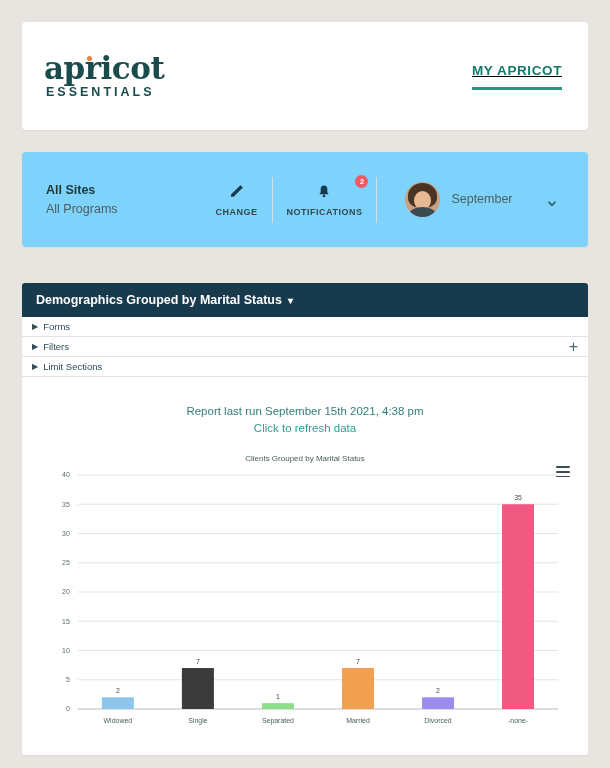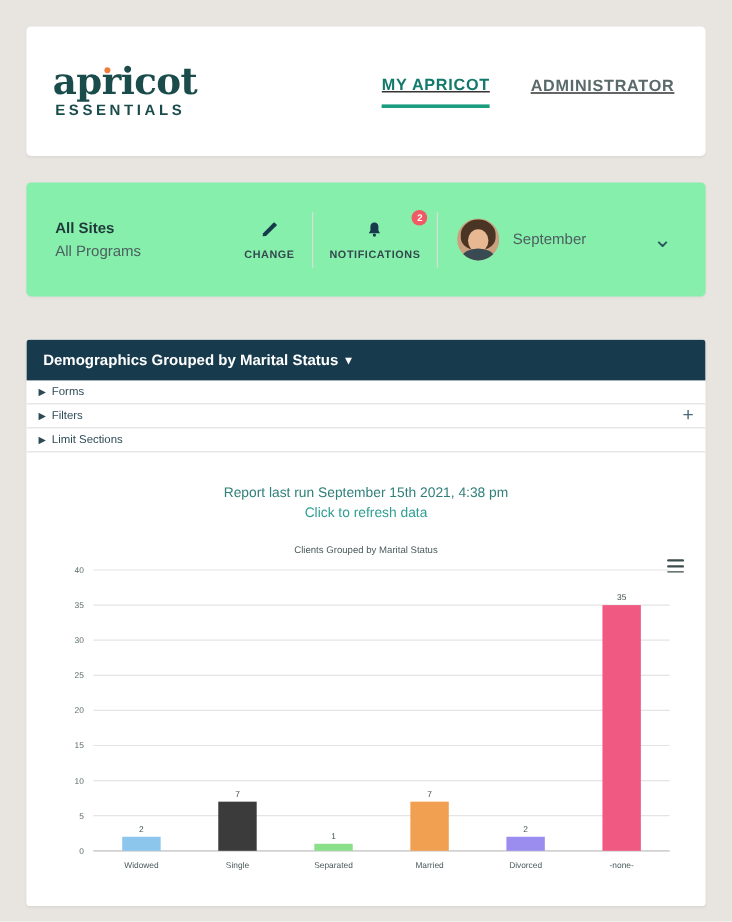--- a/index.html
+++ b/index.html
@@ -80,29 +80,30 @@
     padding-bottom: 9px;
     cursor: pointer;
   }
   .nav-item.active {
     color: #127a6b;
     border-bottom: 3px solid #1a9e7f;
   }
 
   
   .context-card {
-    background: #86efac;
+    background: #7dd3fc;
     border-radius: 4px;
     margin-top: 22px;
     height: 95px;
     display: flex;
     align-items: center;
     padding: 0 24px;
     box-sizing: border-box;
     box-shadow: 0 1px 2px rgba(0,0,0,0.04);
+    gap: 12px;
   }
   .site-block {
     line-height: 1.45;
   }
   .site-line1 {
     font-size: 12.5px;
     font-weight: bold;
     color: #1f3838;
   }
   .site-line2 {
@@ -325,21 +326,20 @@
   <div class="header-card">
     <div class="logo-wrap">
       <div class="logo-main">
         <span>apricot</span>
         <span class="logo-dot"></span>
       </div>
       <div class="logo-sub">ESSENTIALS</div>
     </div>
     <div class="nav">
       <div class="nav-item active">MY APRICOT</div>
-      <div class="nav-item">ADMINISTRATOR</div>
     </div>
   </div>
 
   <div class="context-card">
     <div class="site-block">
       <div class="site-line1">All Sites</div>
       <div class="site-line2">All Programs</div>
     </div>
 
     <div class="action-group">

